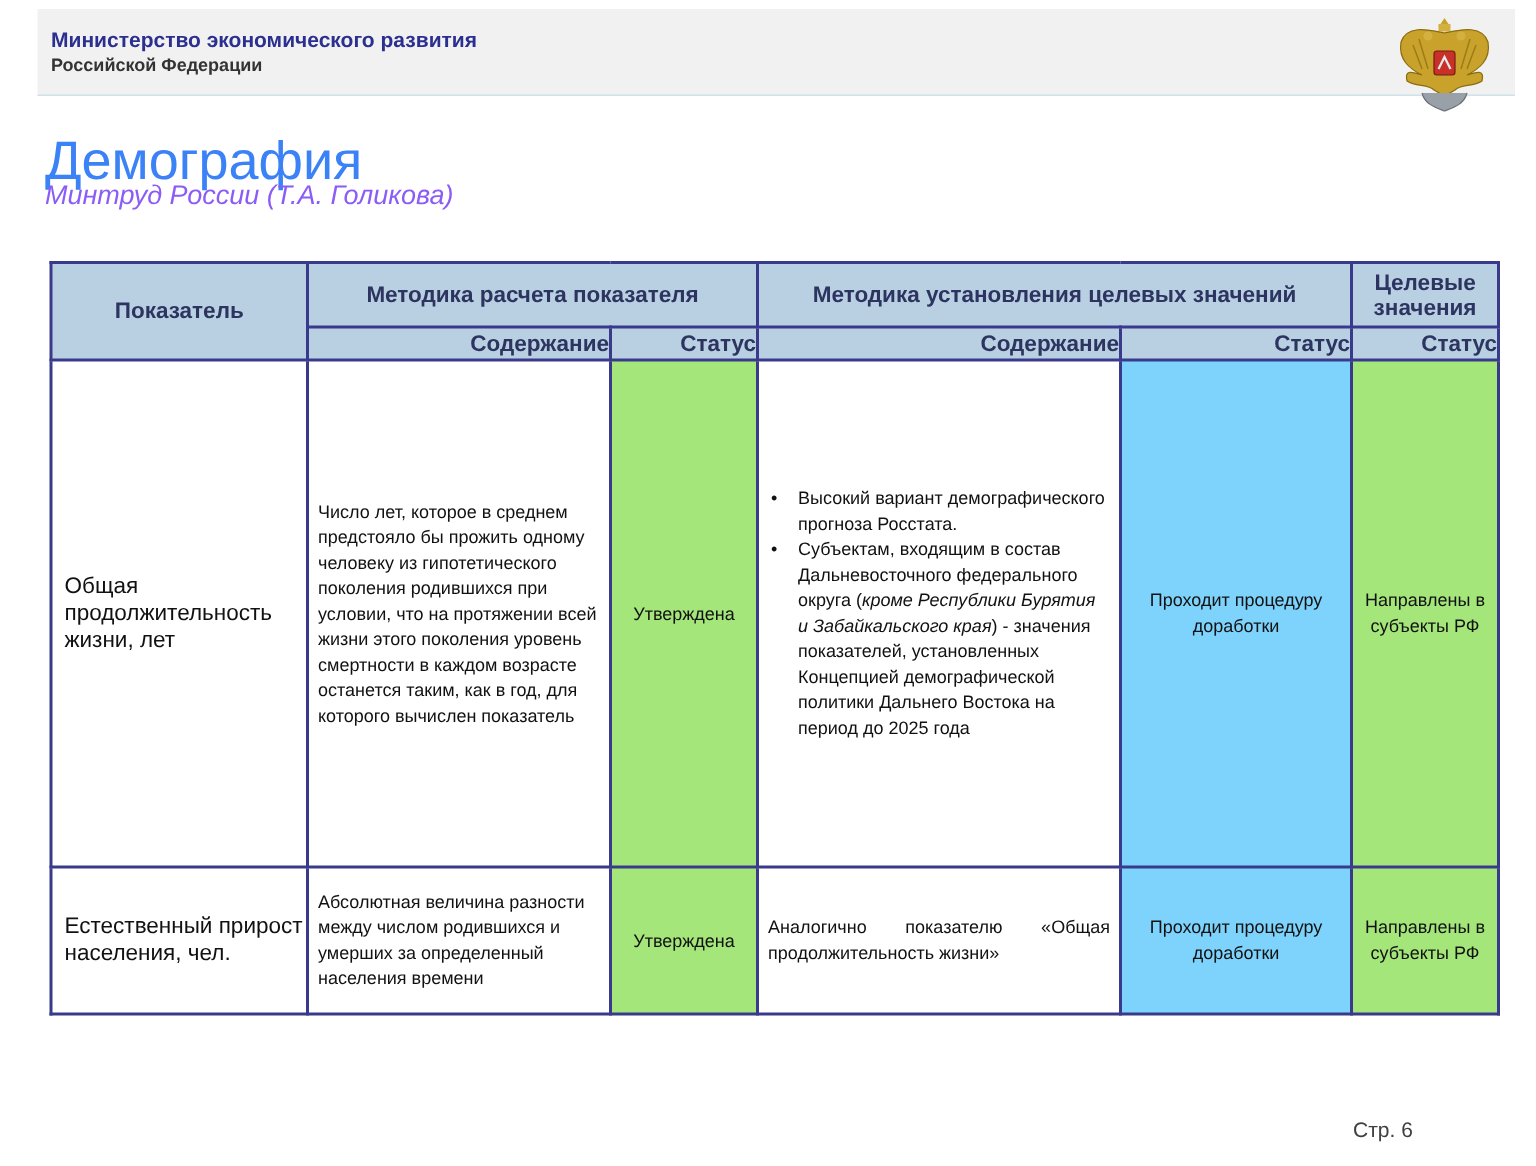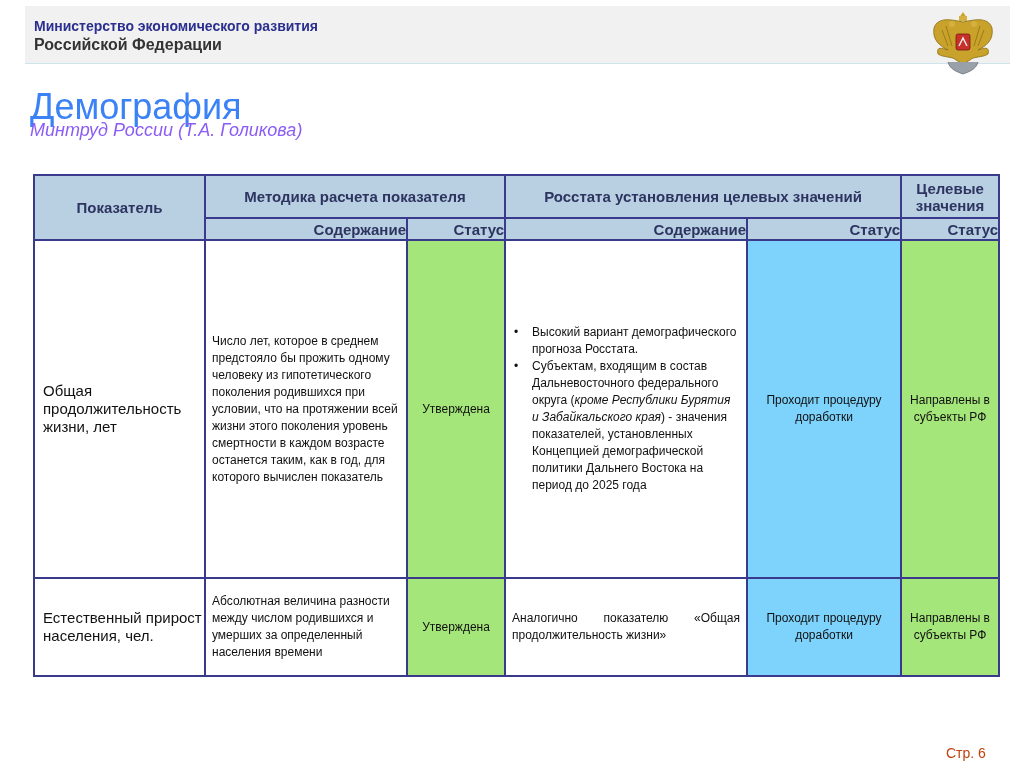--- a/index.html
+++ b/index.html
@@ -5,21 +5,21 @@
   * { box-sizing: border-box; margin: 0; padding: 0; }
   html, body { width: 1024px; height: 777px; background: #ffffff; overflow: hidden; }
   body { font-family: "Liberation Sans", sans-serif; color: #111; position: relative; }
 
   .header-band {
     position: absolute; left: 25px; top: 6px; width: 985px; height: 58px;
     background: #f1f1f1;
     border-bottom: 1px solid #cfe3ea;
   }
   .org-line1 { position: absolute; left: 34px; top: 18px; font-size: 14px; font-weight: bold; color: #2b2f8f; }
-  .org-line2 { position: absolute; left: 34px; top: 36px; font-size: 16px; font-weight: bold; color: #333; }
+  .org-line2 { position: absolute; left: 34px; top: 36px; font-size: 12px; font-weight: bold; color: #333; }
 
   .emblem { position: absolute; left: 928px; top: 6px; width: 70px; height: 74px; }
 
   .title { position: absolute; left: 30px; top: 86px; font-size: 36px; color: #3b82f6; }
   .subtitle { position: absolute; left: 30px; top: 120px; font-size: 18px; font-style: italic; color: #8b5cf6; }
 
   table.main {
     position: absolute; left: 33px; top: 174px; width: 965px;
     border-collapse: collapse; table-layout: fixed;
   }
@@ -34,21 +34,21 @@
   th.hdr.sub { height: 22px; text-align: right; }
   td.ind { font-size: 15px; padding-left: 8px; line-height: 18px; background: #fff; }
   td.content { font-size: 12px; line-height: 17px; padding: 4px 6px; background: #fff; }
   td.status-green { background: #a4e67a; font-size: 12px; text-align: center; line-height: 17px; }
   td.status-gray { background: #7dd3fc; font-size: 12px; text-align: center; line-height: 17px; }
   ul.bullets { list-style: none; }
   ul.bullets li { position: relative; padding-left: 20px; }
   ul.bullets li::before { content: "•"; position: absolute; left: 2px; }
   .justify { text-align: justify; }
 
-  .page-num { position: absolute; left: 946px; top: 745px; font-size: 14px; color: #c2410c; }
+  .page-num { position: absolute; left: 902px; top: 745px; font-size: 14px; color: #404040; }
 </style>
 </head>
 <body>
 
 <div class="header-band"></div>
 <div class="org-line1">Министерство экономического развития</div>
 <div class="org-line2">Российской Федерации</div>
 
 <div class="emblem">
   <svg width="70" height="74" viewBox="0 0 70 74">
@@ -73,21 +73,21 @@
     <col style="width:202px">
     <col style="width:98px">
     <col style="width:242px">
     <col style="width:154px">
     <col style="width:98px">
   </colgroup>
   <tbody>
       <tr style="height:43px">
     <th class="hdr" rowspan="2">Показатель</th>
     <th class="hdr" colspan="2">Методика расчета показателя</th>
-    <th class="hdr" colspan="2">Росстата установления целевых значений</th>
+    <th class="hdr" colspan="2">Методика установления целевых значений</th>
     <th class="hdr">Целевые значения</th>
   </tr>
   <tr>
     <th class="hdr sub">Содержание</th>
     <th class="hdr sub">Статус</th>
     <th class="hdr sub">Содержание</th>
     <th class="hdr sub">Статус</th>
     <th class="hdr sub">Статус</th>
   </tr>
   <tr style="height:338px">

